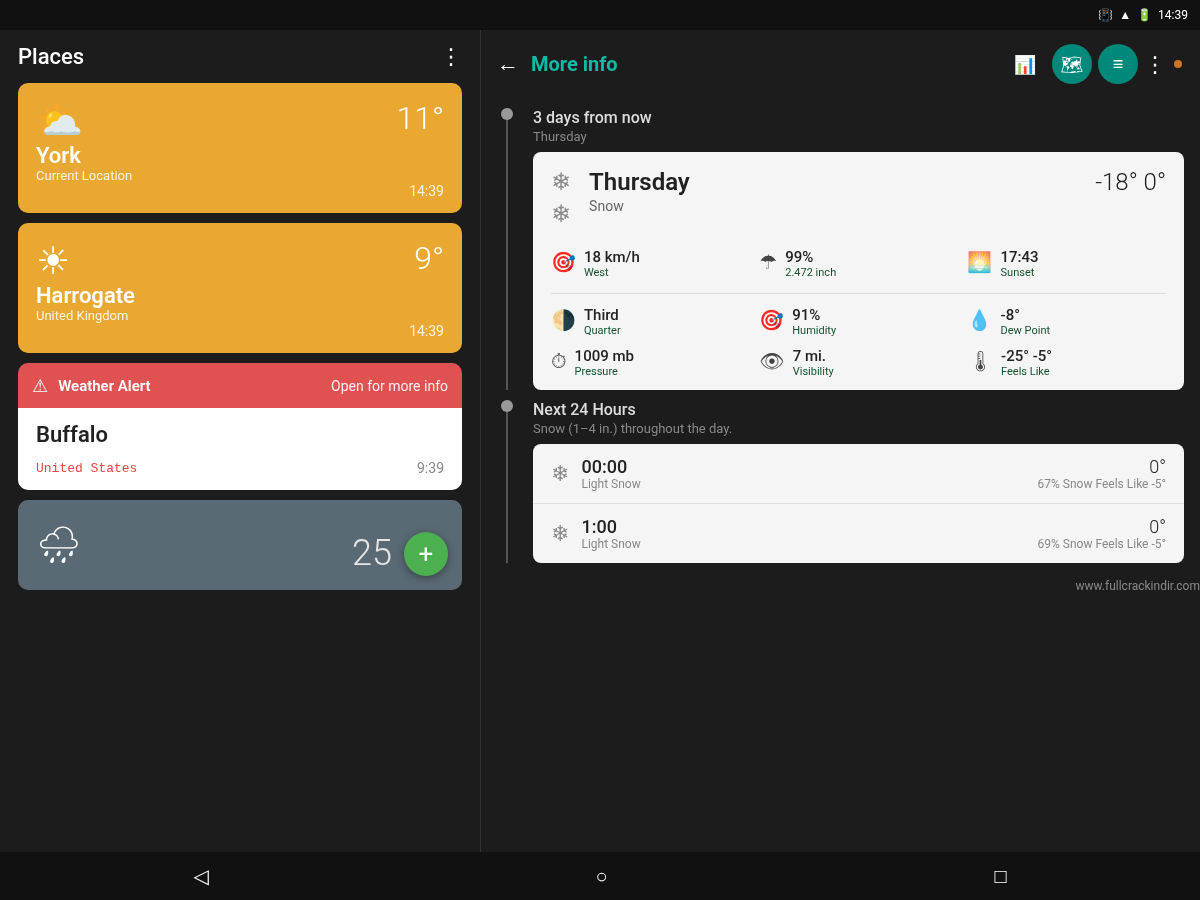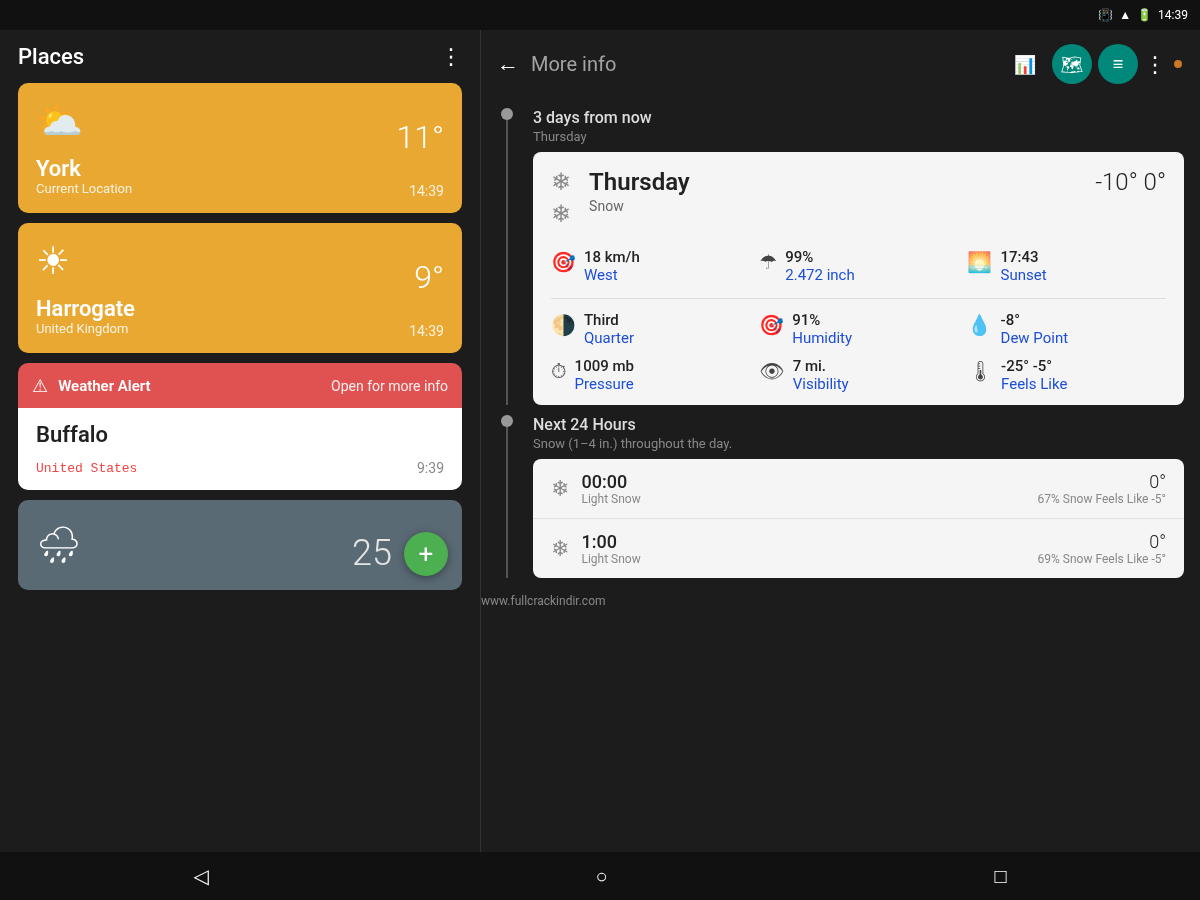--- a/index.html
+++ b/index.html
@@ -114,21 +114,20 @@
     }
     .card-icon {
       font-size: 38px;
       color: white;
     }
     .card-temp {
       color: white;
       font-size: 32px;
       font-weight: 300;
       text-align: center;
-      margin-top: 19px;
     }
     .card-city {
       color: white;
       font-size: 22px;
       font-weight: 600;
       margin-top: 0;
     }
     .card-location {
       color: rgba(255,255,255,0.85);
       font-size: 13px;
@@ -253,23 +252,23 @@
       display: flex;
       align-items: center;
       gap: 12px;
     }
     .back-btn {
       color: white;
       font-size: 22px;
       cursor: pointer;
     }
     .right-title {
-      color: #a3a3a3;
+      color: #14b8a6;
       font-size: 20px;
-      font-weight: 400;
+      font-weight: 700;
     }
     .right-header-icons {
       display: flex;
       align-items: center;
       gap: 6px;
     }
     .header-icon-btn {
       width: 40px;
       height: 40px;
       border-radius: 50%;
@@ -392,22 +391,22 @@
       flex-shrink: 0;
       margin-top: 2px;
     }
     .detail-text {}
     .detail-value {
       font-size: 15px;
       font-weight: 500;
       color: #222;
     }
     .detail-label {
-      font-size: 15px;
-      color: #1d4ed8;
+      font-size: 11px;
+      color: #14532d;
     }
 
     .divider {
       height: 1px;
       background: #ddd;
       margin: 0 18px;
     }
 
     .moon-row {
       padding: 12px 18px;
@@ -456,21 +455,21 @@
       font-weight: 300;
       color: #222;
     }
     .hourly-detail {
       font-size: 12px;
       color: #888;
     }
 
     
     .watermark {
-      text-align: left;
+      text-align: right;
       color: #888;
       font-size: 12px;
       padding: 6px 0 2px;
     }
 
     
     .right-panel::-webkit-scrollbar { width: 4px; }
     .right-panel::-webkit-scrollbar-track { background: transparent; }
     .right-panel::-webkit-scrollbar-thumb { background: #444; border-radius: 2px; }
   </style>
@@ -579,21 +578,21 @@
               <div class="snow-icon-area">
                 <span>❄</span>
                 <span>❄</span>
               </div>
               <div>
                 <div class="day-label">Thursday</div>
                 <div class="weather-condition">Snow</div>
               </div>
             </div>
             <div class="temp-range">
-              <span>-10°</span>
+              <span>-18°</span>
               <span>0°</span>
             </div>
           </div>
 
           <div class="info-card-details">
             <div class="detail-item">
               <span class="detail-icon">🎯</span>
               <div class="detail-text">
                 <div class="detail-value">18 km/h</div>
                 <div class="detail-label">West</div>

